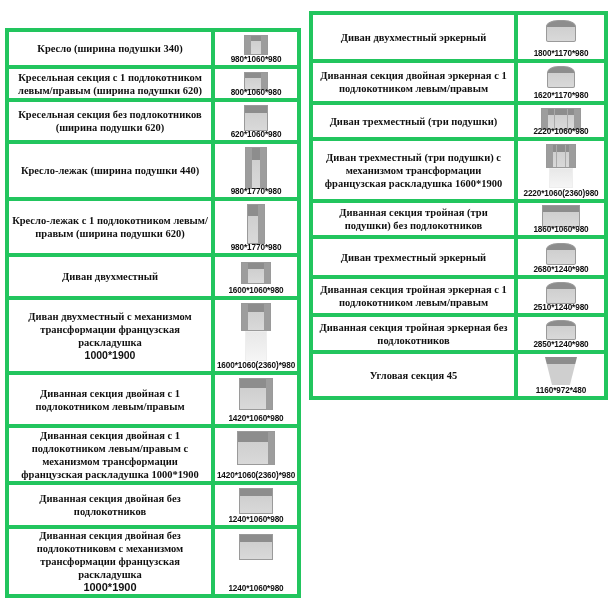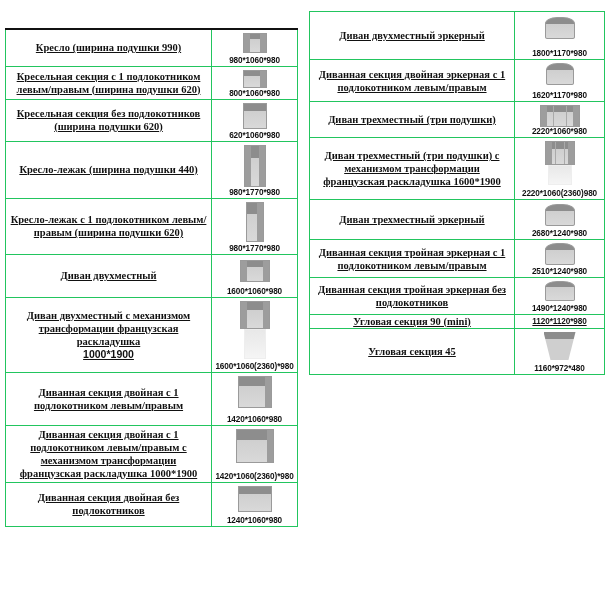--- a/index.html
+++ b/index.html
@@ -1,19 +1,19 @@
 <!DOCTYPE html>
 <html><head>
 <meta charset="utf-8">
 <style>
   html, body { margin:0; padding:0; background:#ffffff; }
   body { width:608px; height:608px; position:relative; overflow:hidden;
          font-family:"Liberation Serif", "DejaVu Serif", serif; color:#111; }
   .tbl { position:absolute; border-collapse:collapse; table-layout:fixed; }
-  .tbl td { border:1px solid #22c55e; padding:0; vertical-align:middle;text-decoration:underline; }
+  .tbl td { border:4px solid #22c55e; padding:0; vertical-align:middle; }
   .tbl td.name { text-align:center; font-weight:bold; font-size:10.5px; line-height:13px; padding:0 3px; }
   .tbl td.pic { position:relative; text-align:center; }
   .pic .dim { position:absolute; left:0; right:0; bottom:1px; font-family:"Liberation Sans","DejaVu Sans",sans-serif;
               font-size:8.2px; font-weight:bold; color:#111; white-space:nowrap; letter-spacing:-0.1px; }
   .pic .img { position:absolute; left:50%; transform:translateX(-50%); }
   .left { left:5px; top:28px; width:292px; border-top:2px solid #111; }
   .right { left:309px; top:11px; width:295px; }
   .sofa { background:linear-gradient(#8d8d8d 0,#8d8d8d 30%,#cfcfcf 30%,#d9d9d9 100%);
           border:1px solid #9a9a9a; box-sizing:border-box; }
   .sofa.arm { box-shadow: inset 6px 0 0 #9d9d9d, inset -6px 0 0 #9d9d9d; }
@@ -28,21 +28,21 @@
 </head>
 <body>
 
 <table class="tbl left">
   <colgroup>
       <col style="width:206px">
       <col style="width:86px">
     </colgroup>
   <tbody>
       <tr style="height:37px">
-    <td class="name">Кресло (ширина подушки 990)</td>
+    <td class="name">Кресло (ширина подушки 340)</td>
     <td class="pic">
           <div class="img sofa arm" style="top:3px;width:24px;height:20px"></div>
           <div class="dim">980*1060*980</div>
         </td>
   </tr>
   <tr style="height:33px">
     <td class="name">Кресельная секция с 1 подлокотником левым/правым (ширина подушки 620)</td>
     <td class="pic">
           <div class="img sofa arm1" style="top:3px;width:24px;height:18px"></div>
           <div class="dim">800*1060*980</div>
@@ -98,20 +98,27 @@
           <div class="dim">1420*1060(2360)*980</div>
         </td>
   </tr>
   <tr style="height:44px">
     <td class="name">Диванная секция двойная без подлокотников</td>
     <td class="pic">
           <div class="img sofa div2" style="top:3px;width:34px;height:26px"></div>
           <div class="dim">1240*1060*980</div>
         </td>
   </tr>
+  <tr style="height:55px">
+    <td class="name"><span>Диванная секция двойная без подлокотниковм с механизмом трансформации французская раскладушка</span><br><span style="font-family:'Liberation Sans',sans-serif;font-size:11px">1000*1900</span></td>
+    <td class="pic">
+          <div class="img sofa div2" style="top:5px;width:34px;height:26px"></div>
+          <div class="dim">1240*1060*980</div>
+        </td>
+  </tr>
 </tbody>
   </table>
 
 <table class="tbl right">
   <colgroup>
       <col style="width:205px">
       <col style="width:90px">
     </colgroup>
   <tbody>
       <tr style="height:48px">
@@ -136,45 +143,46 @@
         </td>
   </tr>
   <tr style="height:62px">
     <td class="name">Диван трехместный (три подушки) с механизмом трансформации французская раскладушка 1600*1900</td>
     <td class="pic">
           <div class="img sofa arm div3" style="top:3px;width:30px;height:24px"></div>
           <div class="img bed" style="top:27px;width:24px;height:20px"></div>
           <div class="dim">2220*1060(2360)980</div>
         </td>
   </tr>
+  <tr style="height:36px">
+    <td class="name">Диванная секция тройная (три подушки) без подлокотников</td>
+    <td class="pic">
+          <div class="img sofa div3" style="top:2px;width:38px;height:22px"></div>
+          <div class="dim">1860*1060*980</div>
+        </td>
+  </tr>
   <tr style="height:40px">
     <td class="name">Диван трехместный эркерный</td>
     <td class="pic">
           <div class="img sofa bay" style="top:4px;width:30px;height:22px"></div>
           <div class="dim">2680*1240*980</div>
         </td>
   </tr>
   <tr style="height:38px">
     <td class="name">Диванная секция тройная эркерная с 1 подлокотником левым/правым</td>
     <td class="pic">
           <div class="img sofa bay" style="top:3px;width:30px;height:22px"></div>
           <div class="dim">2510*1240*980</div>
         </td>
   </tr>
   <tr style="height:37px">
     <td class="name">Диванная секция тройная эркерная без подлокотников</td>
     <td class="pic">
           <div class="img sofa bay" style="top:3px;width:30px;height:20px"></div>
-          <div class="dim">1490*1240*980</div>
-        </td>
-  </tr>
-  <tr style="height:14px">
-    <td class="name">Угловая секция 90   (mini)</td>
-    <td class="pic">
-          <div class="dim" style="position:static">1120*1120*980</div>
+          <div class="dim">2850*1240*980</div>
         </td>
   </tr>
   <tr style="height:46px">
     <td class="name">Угловая секция 45</td>
     <td class="pic">
           <div class="img" style="top:3px;width:32px;height:28px;background:linear-gradient(#8d8d8d 0,#8d8d8d 25%,#cfcfcf 25%);clip-path:polygon(0 0,100% 0,78% 100%,22% 100%)"></div>
           <div class="dim">1160*972*480</div>
         </td>
   </tr>
 </tbody>

